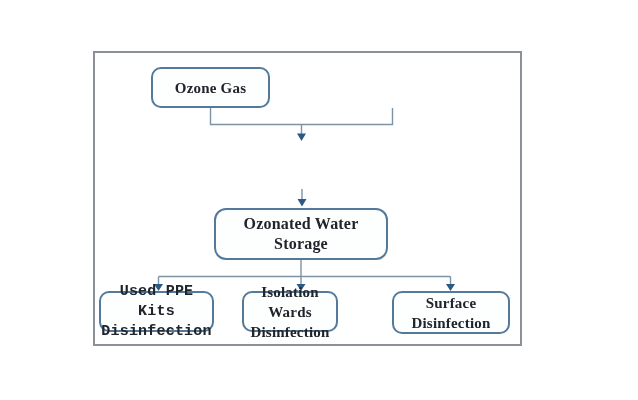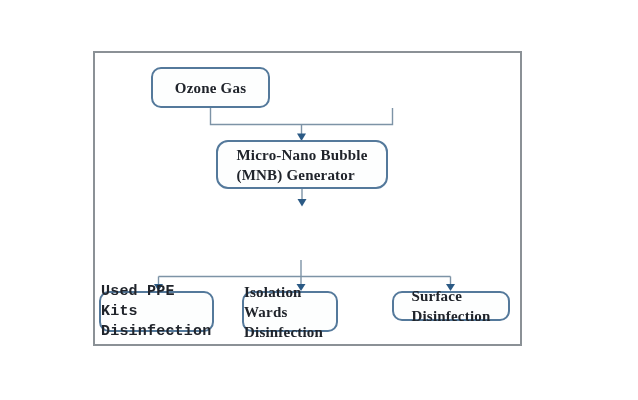--- a/index.html
+++ b/index.html
@@ -34,38 +34,38 @@
   }
   .node {
     position: absolute;
     box-sizing: border-box;
     background: #fdfefe;
     border: 2px solid #54799b;
     border-radius: 10px;
     display: flex;
     align-items: center;
     justify-content: center;
-    text-align: left;
+    text-align: center;
   }
   .node-label {
     font-weight: 700;
     font-size: 15px;
     line-height: 20px;
     color: #20242b;
     white-space: pre-line;
     letter-spacing: 0.2px;
   }
   .node-ozone   { left: 151px; top: 67px;  width: 119px; height: 41px; }
   .node-water   { left: 333px; top: 67px;  width: 119px; height: 41px; }
   .node-mnb     { left: 216px; top: 140px; width: 172px; height: 49px; border-radius: 12px; }
   .node-storage { left: 214px; top: 208px; width: 174px; height: 52px; border-radius: 12px; }
   .node-storage .node-label { font-size: 16px; }
   .node-ppe     { left: 99px;  top: 291px; width: 115px; height: 41px; font-family: Liberation Mono, monospace; }
   .node-iso     { left: 242px; top: 291px; width: 96px; height: 41px; }
-  .node-surface { left: 392px; top: 291px; width: 118px; height: 30px; }
+  .node-surface { left: 392px; top: 291px; width: 118px; height: 43px; }
 </style>
 </head>
 <body>
 
 <div class="stage">
 
   <div class="frame"></div>
 
   <svg class="edges-layer" width="638" height="400" viewBox="0 0 638 400" fill="none" xmlns="http://www.w3.org/2000/svg">
 
@@ -88,25 +88,24 @@
 
     <line x1="450.5" y1="276.5" x2="450.5" y2="284.5" stroke="#7d93a6" stroke-width="1.4"></line>
     <polygon points="446,284 455,284 450.5,291" fill="#2b5a85"></polygon>
   </svg>
 
   <div class="node node-ozone">
     <span class="node-label">Ozone Gas</span>
   </div>
 
 
-  <div class="node node-mnb">
-    <span class="node-label">Micro-Nano Bubble
-(MNB) Generator</span>
+
+  <div class="node node-storage">
+    <span class="node-label">Ozonated Water Storage</span>
   </div>
-
 
   <div class="node node-ppe">
     <span class="node-label">Used PPE Kits
 Disinfection</span>
   </div>
 
   <div class="node node-iso">
     <span class="node-label">Isolation Wards
 Disinfection</span>
   </div>

